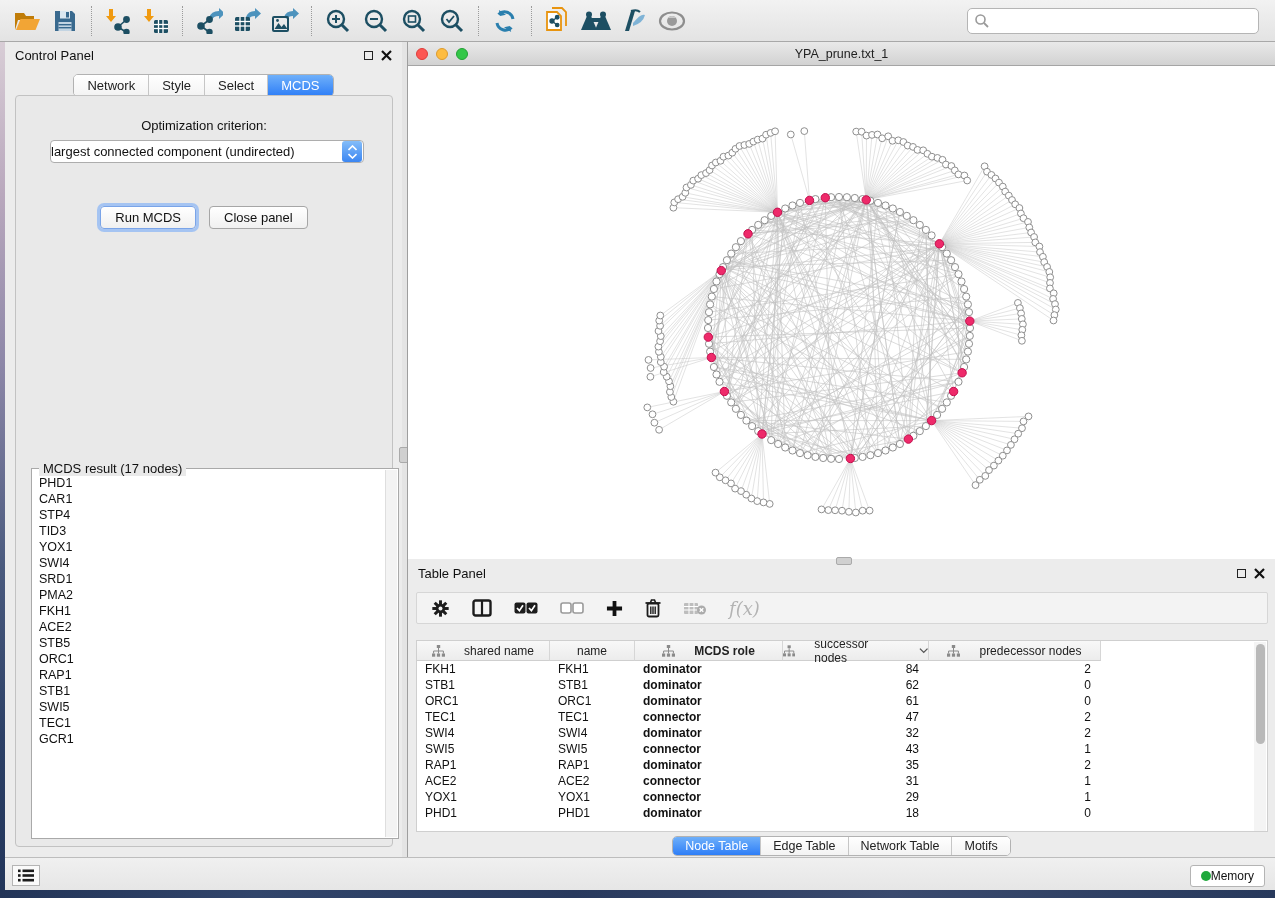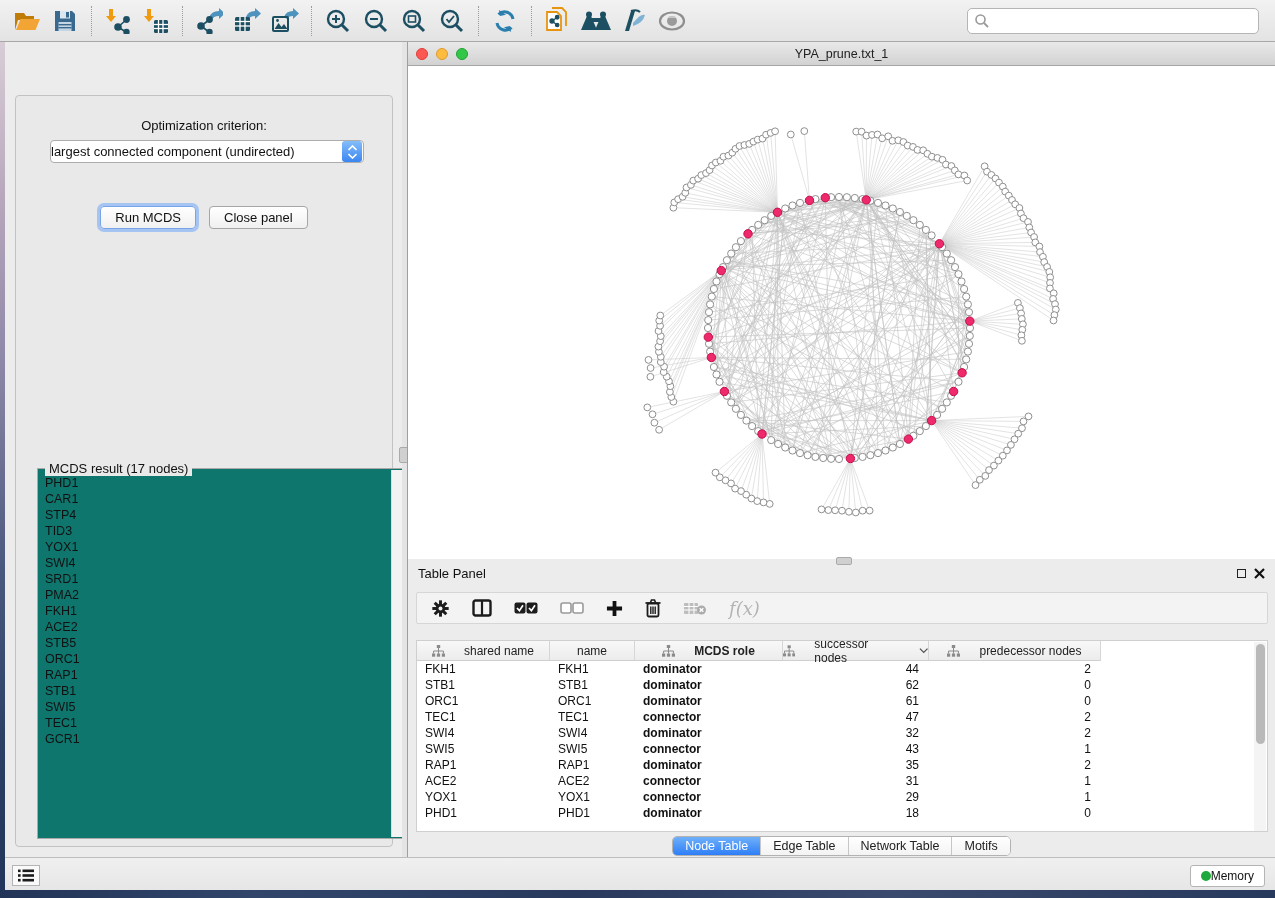--- a/index.html
+++ b/index.html
@@ -44,22 +44,22 @@
   #opt-select { position:absolute; left:34px; top:44px; width:314px; height:23px; background:#fff;
     border:1px solid #adadad; border-radius:4px; display:flex; align-items:center; cursor:pointer; }
   #opt-select-text { flex:1; font-size:13px; color:#111; padding-left:0; white-space:nowrap; overflow:hidden; }
   #opt-spinner { width:20px; height:21px; border-radius:3px; margin-right:1px;
     background:linear-gradient(#84bdf9,#3b86f2); display:flex; flex-direction:column; align-items:center; justify-content:center; gap:2px; }
   .btn-row { position:absolute; left:0; top:78px; width:100%; display:flex; justify-content:center; gap:13px; }
   .mac-btn { font-size:13px; color:#111; padding:3px 14px; background:linear-gradient(#ffffff,#f0f0f0);
     border:1px solid #a6a6a6; border-radius:4px; cursor:pointer;margin-top:32px; }
   .mac-btn.focused { box-shadow:0 0 0 3px rgba(110,165,250,.55); border-color:#7aa4e8; }
 
-  #mcds-group { position:absolute; left:21px; top:372px; width:368px; height:371px;
-    border:1px solid #a9a9a9; background:#0f766e; }
+  #mcds-group { position:absolute; left:15px; top:372px; width:368px; height:371px;
+    border:1px solid #a9a9a9; background:#ffffff; }
   #mcds-legend { position:absolute; left:7px; top:-8px; background:#e9e9e9; padding:0 4px;
     font-size:13px; color:#111; }
   #mcds-list { position:absolute; left:1px; top:6px; bottom:1px; right:13px; overflow:hidden; }
   .list-item { font-size:12.5px; color:#111; line-height:16px; padding-left:6px; }
   #mcds-scroll { position:absolute; right:1px; top:1px; bottom:1px; width:12px; background:#f3f3f3; border-left:1px solid #dedede; }
 
   
   #v-splitter { position:absolute; left:402px; top:42px; width:5px; height:815px; background:#e4e4e4; }
   #v-splitter-handle { position:absolute; left:-3px; top:405px; width:10px; height:16px;
     background:#d0d0d0; border:1px solid #aaa; border-radius:2px; cursor:col-resize; }
@@ -277,20 +277,38 @@
         <line x1="10" y1="10" x2="14" y2="14" stroke="#9a9a9a" stroke-width="1.8"></line>
       </svg>
       <input id="search-input" type="text" placeholder="" style="">
     </div>
   </div>
 
   <div id="wall-left"></div>
   <div id="wall-bottom"></div>
 
   <div id="control-panel">
+    <div class="panel-header">
+      <span class="panel-title">Control Panel</span>
+      <span class="panel-header-icons">
+        <span class="float-box"></span>
+        <svg width="11" height="11" viewBox="0 0 11 11" style="cursor:pointer">
+          <line x1="1" y1="1" x2="10" y2="10" stroke="#111" stroke-width="2.2"></line>
+          <line x1="10" y1="1" x2="1" y2="10" stroke="#111" stroke-width="2.2"></line>
+        </svg>
+      </span>
+    </div>
+    <div id="cp-tabs-row">
+      <div class="seg" id="cp-tabs">
+          <div class="seg-tab">Network</div>
+          <div class="seg-tab">Style</div>
+          <div class="seg-tab">Select</div>
+          <div class="seg-tab active">MCDS</div>
+        </div>
+    </div>
     <div id="cp-content">
       <div id="opt-label">Optimization criterion:</div>
       <div id="opt-select">
         <span id="opt-select-text">largest connected component (undirected)</span>
         <span id="opt-spinner">
           <svg width="9" height="6" viewBox="0 0 9 6">
               <path d="M0.5 5 L4.5 1 L8.5 5" fill="none" stroke="#fff" stroke-width="1.6"></path>
             </svg>
           <svg width="9" height="6" viewBox="0 0 9 6">
               <path d="M0.5 1 L4.5 5 L8.5 1" fill="none" stroke="#fff" stroke-width="1.6"></path>
@@ -749,21 +767,21 @@
               </g>
             </svg>
             <span>predecessor nodes</span>
           </div>
         </div>
       <div id="nt-body">
           <div class="tr">
             <div class="td col0">FKH1</div>
             <div class="td col1">FKH1</div>
             <div class="td col2">dominator</div>
-            <div class="td col3 num">44</div>
+            <div class="td col3 num">84</div>
             <div class="td col4 num">2</div>
           </div>
           <div class="tr">
             <div class="td col0">STB1</div>
             <div class="td col1">STB1</div>
             <div class="td col2">dominator</div>
             <div class="td col3 num">62</div>
             <div class="td col4 num">0</div>
           </div>
           <div class="tr">

